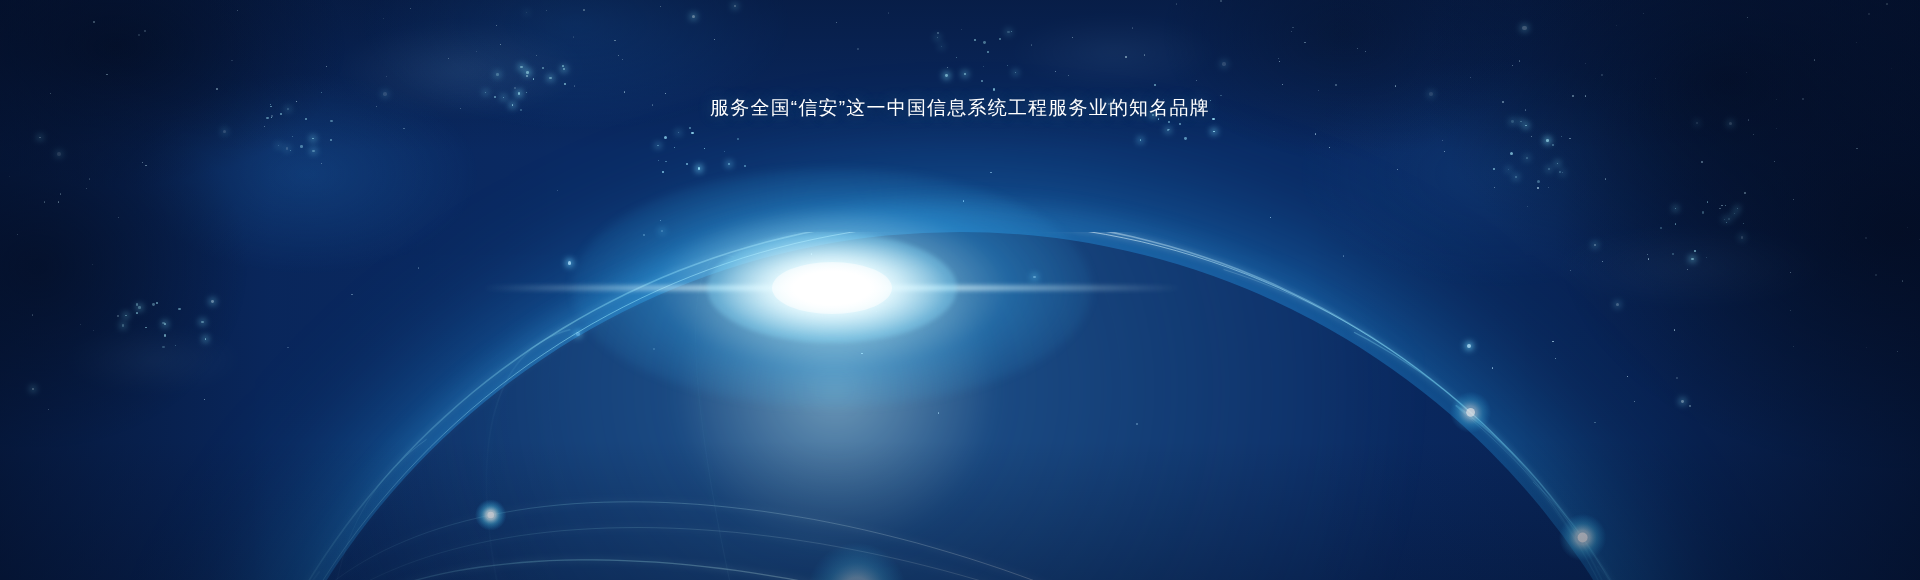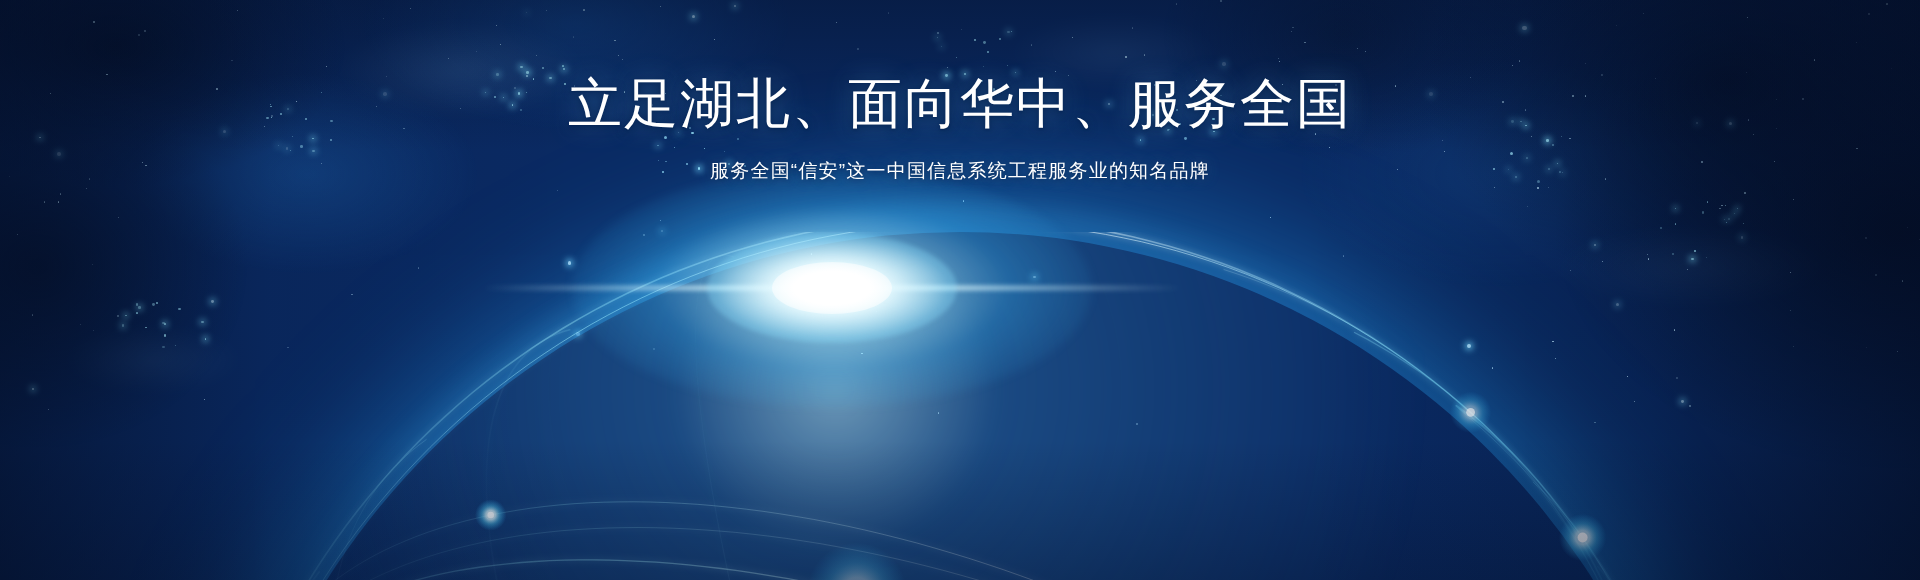--- a/index.html
+++ b/index.html
@@ -829,17 +829,16 @@
   <div id="core-flare">
     <div class="glow g1"></div>
     <div class="glow ray-h"></div>
     <div class="glow g2"></div>
     <div class="glow g3"></div>
   </div>
 
   <div class="layer" id="vignette"></div>
 
   <div id="copy">
-    <h1 id="headline">立足湖北、面向华中、服务全国</h1>
     <p id="subline">服务全国“信安”这一中国信息系统工程服务业的知名品牌</p>
   </div>
 
 </div>
 
 </body></html>

